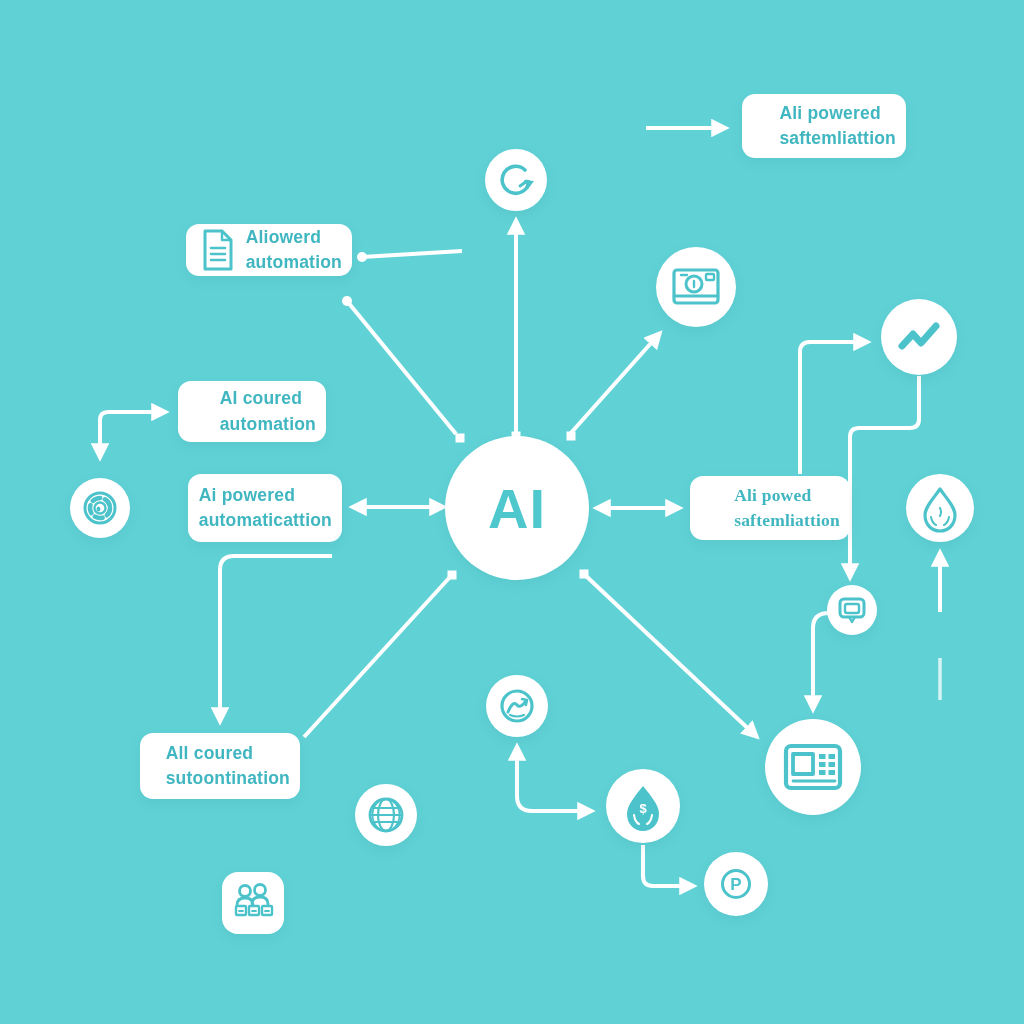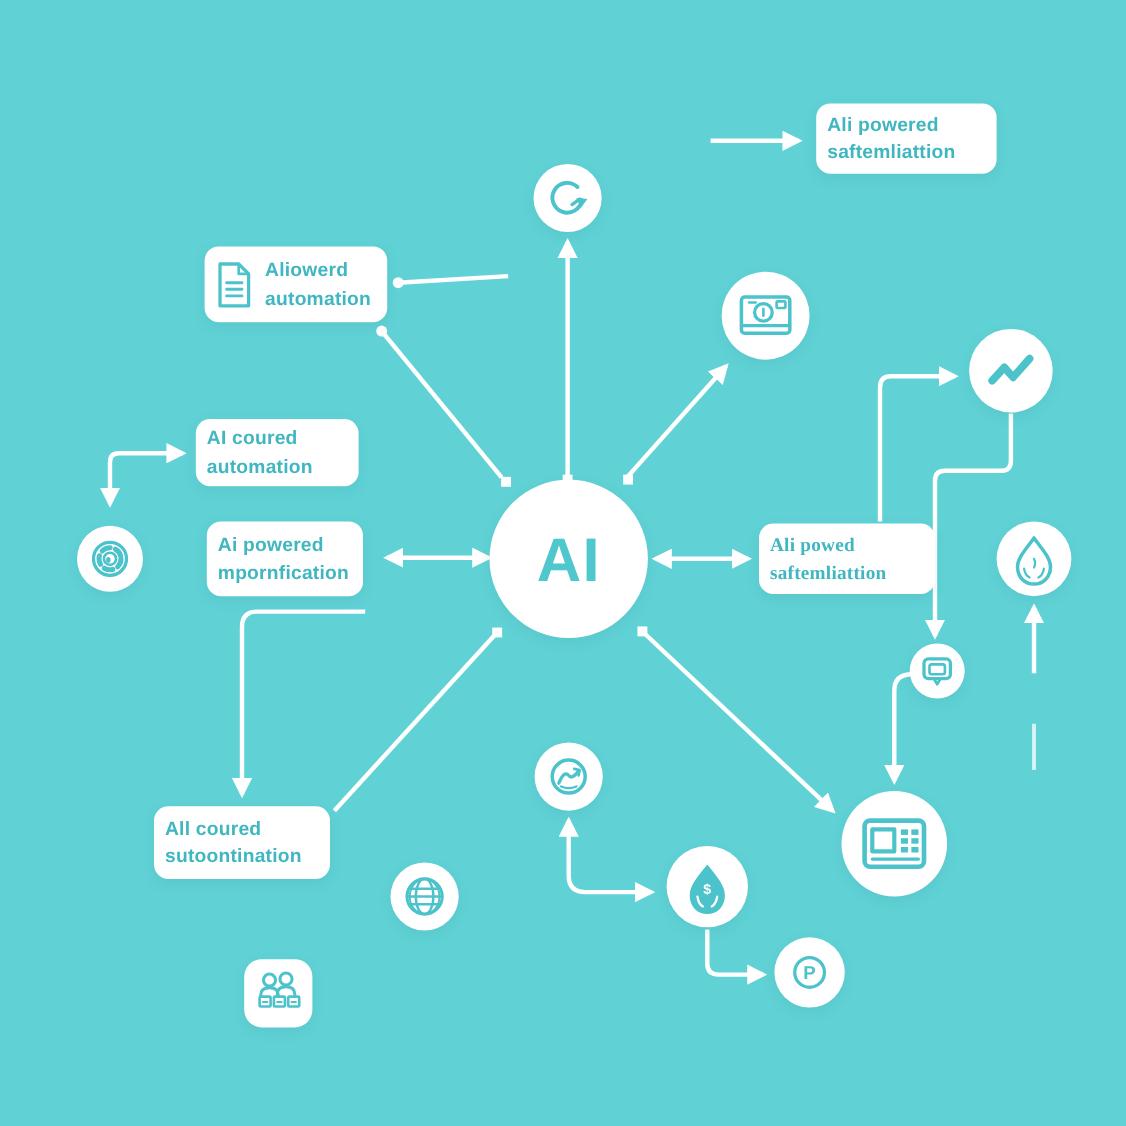--- a/index.html
+++ b/index.html
@@ -11,21 +11,21 @@
   .mk{fill:var(--line,#fff);}
   .sq{fill:var(--line,#fff);}
   .dt{fill:var(--line,#fff);}
   .node-circle{position:absolute;background:var(--node_fill,#fff);border-radius:50%;
     display:flex;align-items:center;justify-content:center;
     box-shadow:0 4px 12px rgba(25,110,115,.10);text-align:right;}
   .node-square{position:absolute;background:var(--node_fill,#fff);border-radius:16px;
     display:flex;align-items:center;justify-content:center;
     box-shadow:0 4px 12px rgba(25,110,115,.10);}
   .label-box{position:absolute;background:var(--node_fill,#fff);border-radius:13px;
-    display:flex;align-items:center;justify-content:flex-start;gap:11px;
+    display:flex;align-items:center;justify-content:flex-end;gap:11px;
     box-shadow:0 4px 12px rgba(25,110,115,.10);box-sizing:border-box;padding:6px 10px;}
   .box-text{font-weight:700;color:var(--text,#3fb6c0);font-size:17.5px;line-height:1.45;
     letter-spacing:.2px;text-align:left;}
   .ai-label{font-weight:700;font-size:56px;color:var(--ai_text,#4ec7cd);letter-spacing:1px;}
   .ic{stroke:var(--icon,#4cc3ca);fill:none;stroke-linecap:round;stroke-linejoin:round;}
   .icf{fill:var(--icon,#4cc3ca);stroke:none;}
   .icw{stroke:#ffffff;fill:none;stroke-linecap:round;}
   svg text{font-family:"Liberation Sans",sans-serif;}
 </style>
 </head>
@@ -88,43 +88,43 @@
     <div class="ai-label">AI</div>
   </div>
 
   <div class="label-box" style="left:742px;top:94px;width:164px;height:64px;">
     <div class="box-text">
       <div>Ali powered</div>
       <div>saftemliattion</div>
     </div>
   </div>
 
-  <div class="label-box" style="left:186px;top:224px;width:166px;height:69px;">
+  <div class="label-box" style="left:186px;top:224px;width:166px;height:52px;">
     <svg width="34" height="44" viewBox="0 0 34 44">
       <path class="ic" stroke-width="3" d="M 4 3 H 21 L 30 12 V 41 H 4 Z"></path>
       <path class="ic" stroke-width="2.4" d="M 21 3 V 12 H 30"></path>
       <path class="ic" stroke-width="2.6" d="M 10 20 H 24 M 10 26 H 24 M 10 32 H 24"></path>
     </svg>
     <div class="box-text">
       <div>Aliowerd</div>
       <div>automation</div>
     </div>
   </div>
 
   <div class="label-box" style="left:178px;top:381px;width:148px;height:61px;">
     <div class="box-text">
       <div>AI coured</div>
       <div>automation</div>
     </div>
   </div>
 
-  <div class="label-box" style="left:188px;top:474px;width:142px;height:68px;">
+  <div class="label-box" style="left:188px;top:474px;width:154px;height:68px;">
     <div class="box-text">
       <div>Ai powered</div>
-      <div>mpornfication</div>
+      <div>automaticattion</div>
     </div>
   </div>
 
   <div class="label-box" style="left:690px;top:476px;width:160px;height:64px;font-family:Liberation Serif, serif;">
     <div class="box-text">
       <div>Ali powed</div>
       <div>saftemliattion</div>
     </div>
   </div>
 

